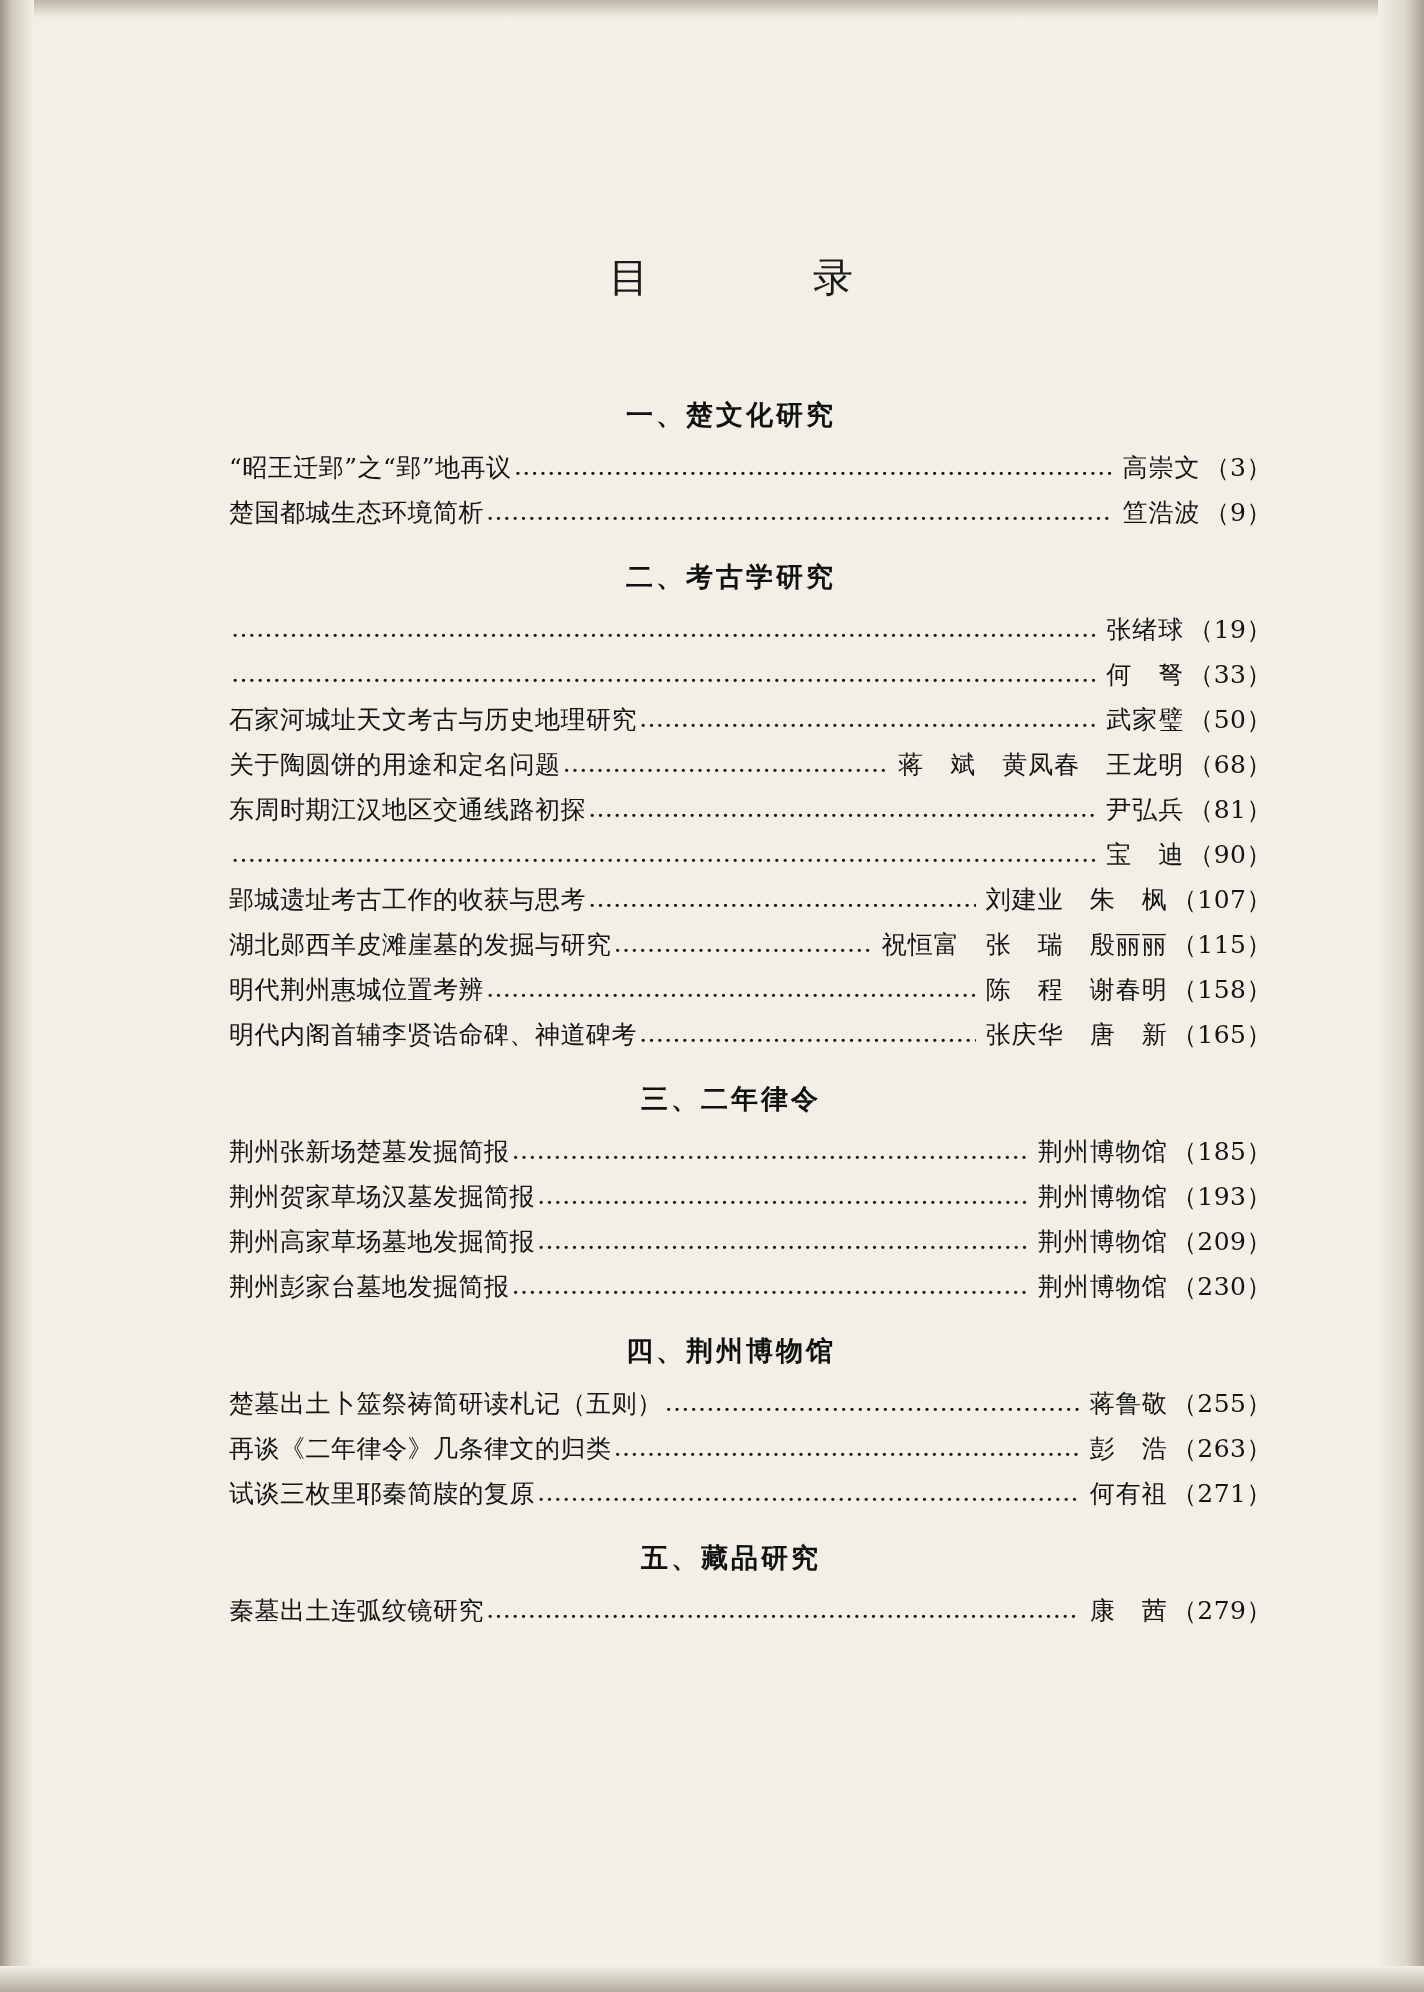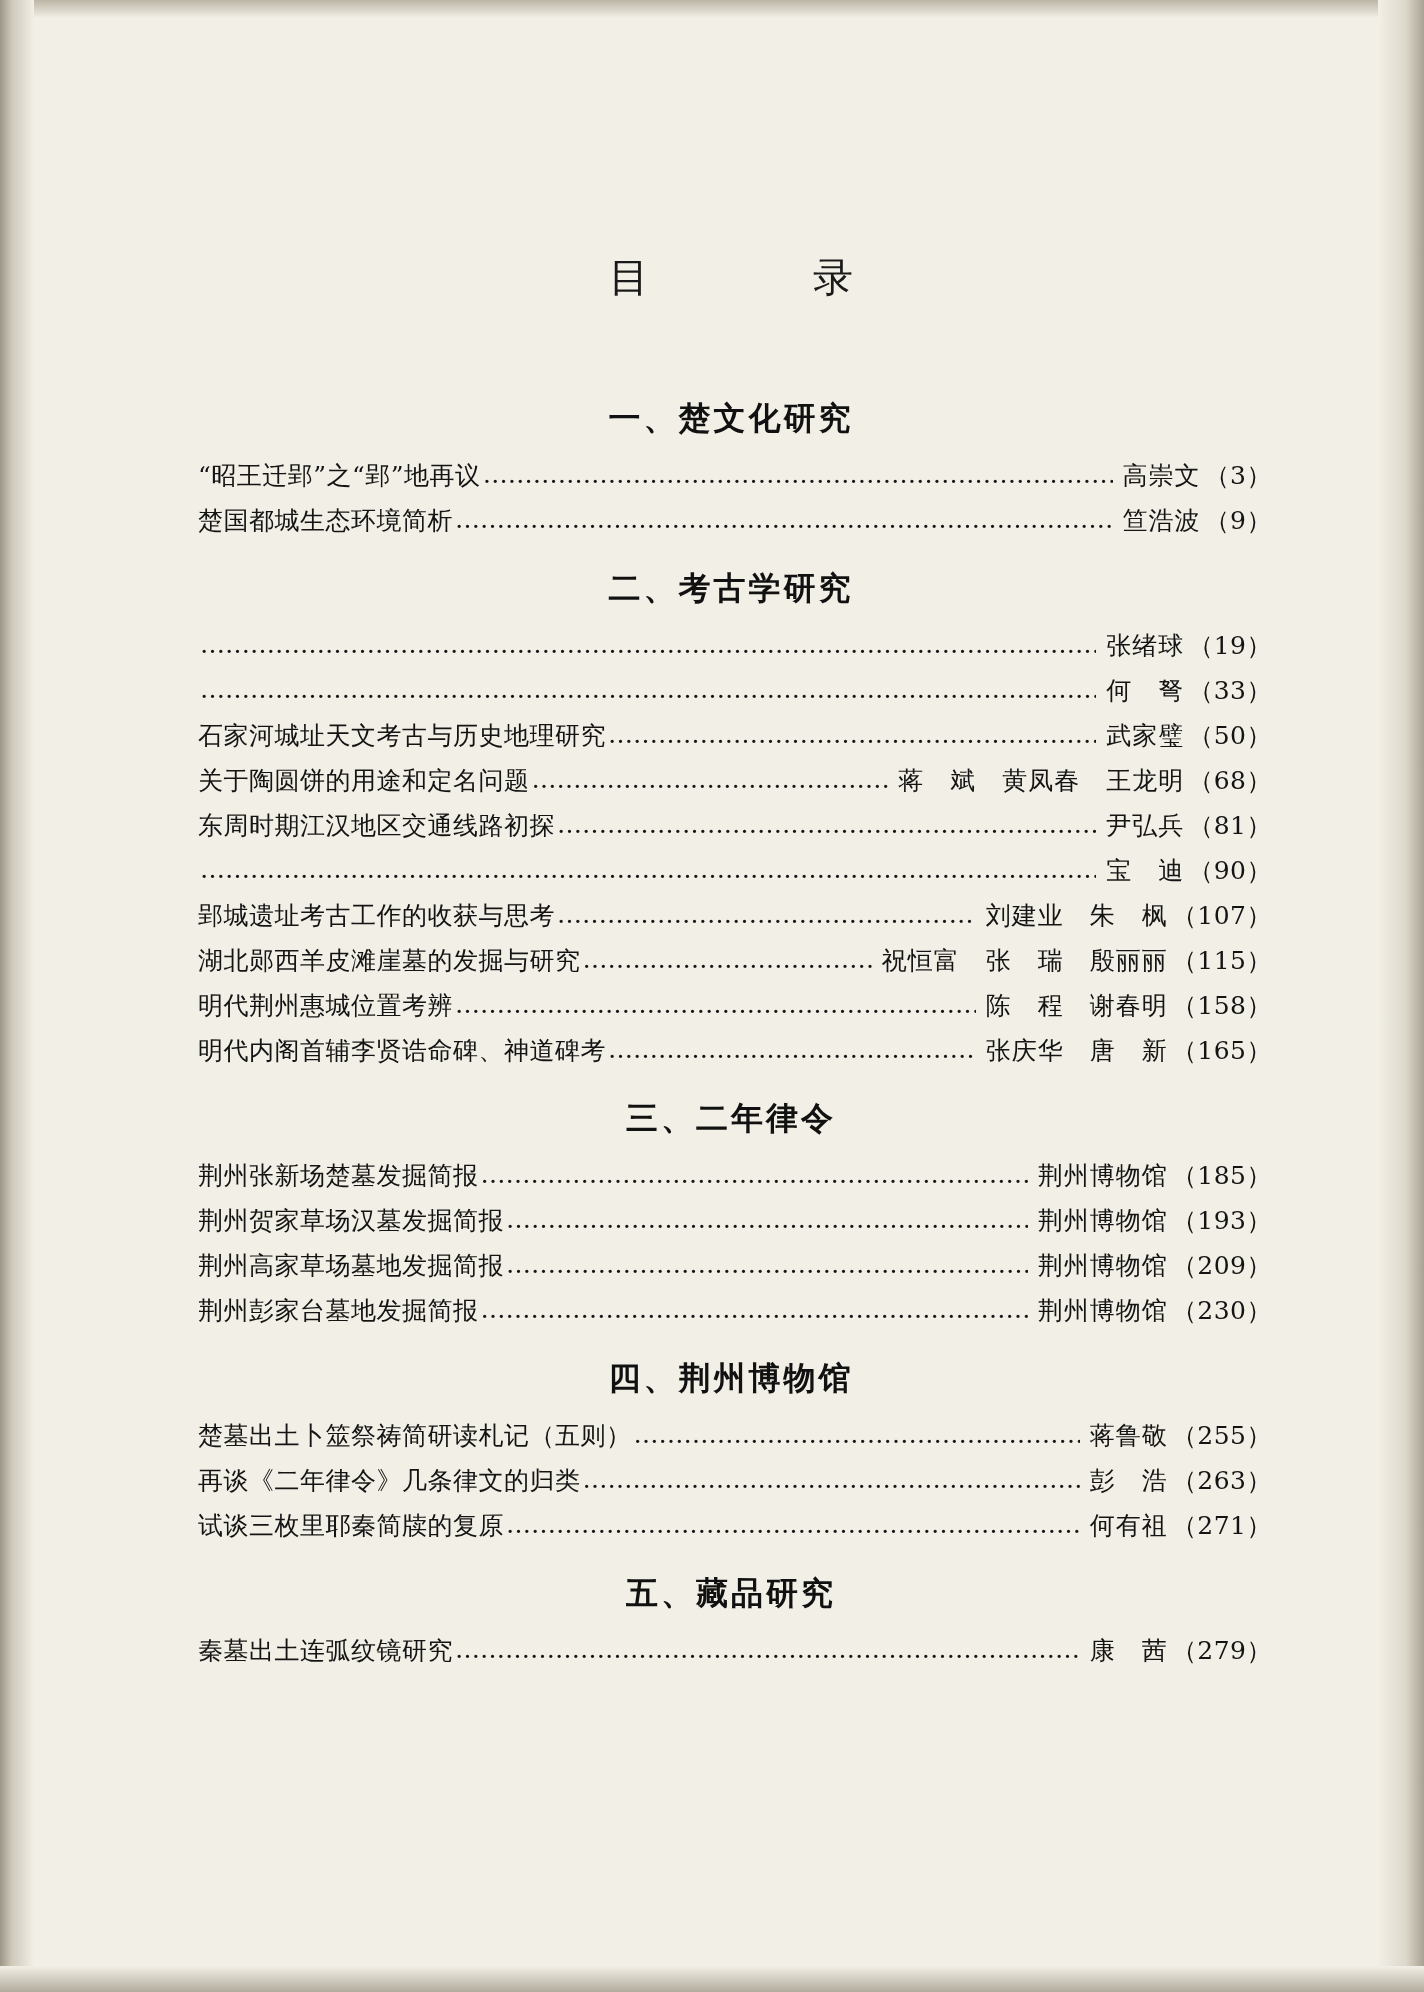--- a/index.html
+++ b/index.html
@@ -55,37 +55,38 @@
     text-align: center;
     font-size: 40px;
     letter-spacing: 28px;
     color: #1a1a1a;
     margin: 0 0 92px 0;
     font-weight: 500;
     padding-left: 28px;
   }
   .section-heading {
     text-align: center;
-    font-size: 32px;
+    font-size: 27px;
     color: #111;
     font-weight: 600;
     letter-spacing: 3px;
     margin: 0 0 22px 0;
   }
   .section + .section {
     margin-top: 34px;
   }
   .entry {
     display: flex;
     align-items: center;
     font-size: 25px;
     color: #141414;
     line-height: 1.0;
     margin-bottom: 20px;
     white-space: nowrap;
+    margin-left: 31px;
   }
   .entry .e-title {
     flex: 0 0 auto;
     letter-spacing: 0.5px;
   }
   .entry .e-dots {
     flex: 1 1 auto;
     overflow: hidden;
     margin: 0 2px;
     font-size: 25px;

